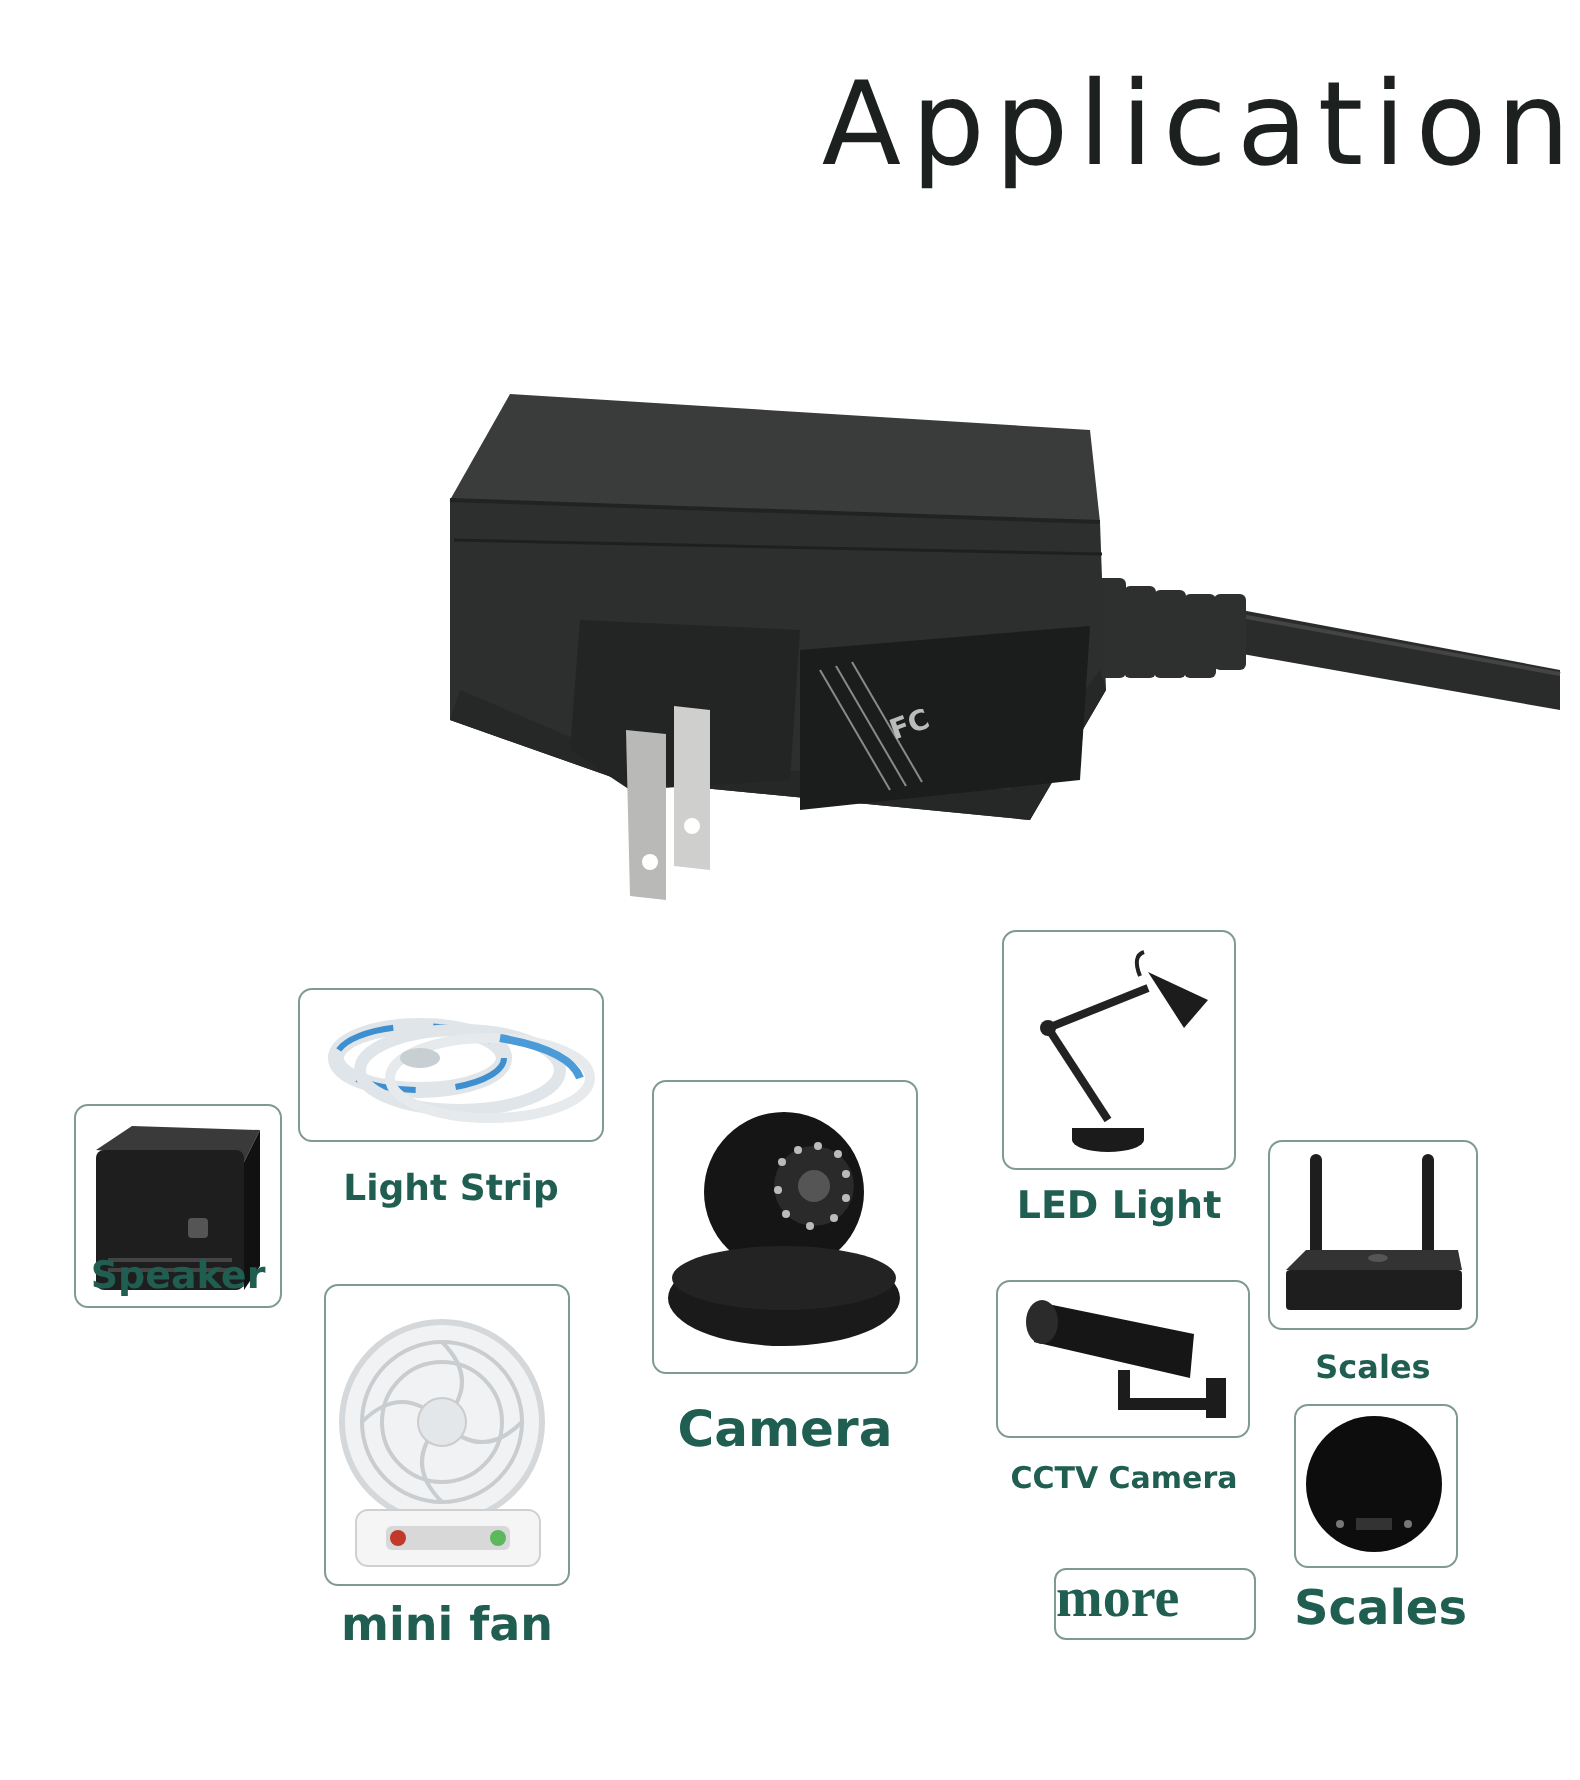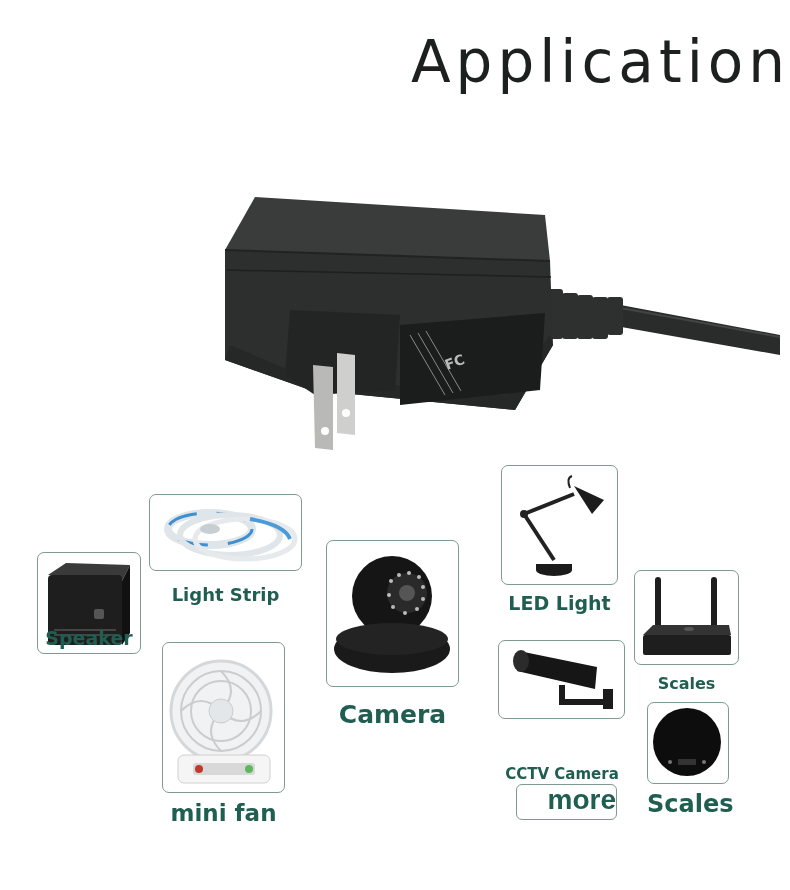--- a/index.html
+++ b/index.html
@@ -6,22 +6,22 @@
   body { width:790px; height:890px; background:#ffffff; position:relative; overflow:hidden;
          font-family:"Liberation Sans", sans-serif; }
   .title { position:absolute; left:0; width:790px; top:28px; text-align:right;
            font-family:"DejaVu Sans", sans-serif; font-size:58px; letter-spacing:5px;
            color:#1c211f; font-weight:400; }
   .abs { position:absolute; }
   .card { position:absolute; border:1.5px solid #7f9a92; border-radius:7px; background:#fff; box-sizing:border-box; overflow:hidden; }
   .label { position:absolute; color:#1f5e50; font-family:"DejaVu Sans", sans-serif; text-align:center; white-space:nowrap;font-weight:bold; }
   svg { display:block; }
   .more-btn { position:absolute; border:1.5px solid #7f9a92; border-radius:6px; box-sizing:border-box;
-              color:#1f5e50; font-family:Liberation Sans, sans-serif; font-weight:bold; font-size:28px;
-              text-align:right; line-height:30px; cursor:pointer; }
+              color:#1f5e50; font-family:Liberation Serif, serif; font-weight:bold; font-size:28px;
+              text-align:left; line-height:30px; cursor:pointer;margin-left:11px; }
 </style>
 </head>
 <body>
 
 <div class="title">Application</div>
 
 <div class="abs" style="left:215px;top:185px;width:575px;height:285px;">
   <svg width="575" height="285" viewBox="0 0 575 285">
 
     <path d="M395 118 L565 150 L565 170 L395 140 Z" fill="#2a2c2c"></path>
@@ -153,21 +153,21 @@
 
 <div class="card" style="left:498px;top:640px;width:127px;height:79px;">
   <svg width="124" height="76">
     <path d="M20 10 L98 26 L96 48 L18 30 Z" fill="#161616"></path>
     <ellipse cx="22" cy="20" rx="8" ry="11" fill="#2b2b2b"></ellipse>
     <rect x="60" y="44" width="6" height="18" fill="#1c1c1c"></rect>
     <rect x="60" y="58" width="50" height="6" fill="#1c1c1c"></rect>
     <rect x="104" y="48" width="10" height="20" fill="#1c1c1c"></rect>
   </svg>
 </div>
-<div class="label" style="left:492px;top:730px;width:140px;font-size:15px;margin-top:35px;">CCTV Camera</div>
+<div class="label" style="left:492px;top:730px;width:140px;font-size:15px;">CCTV Camera</div>
 
 <div class="card" style="left:647px;top:702px;width:82px;height:82px;">
   <svg width="80" height="80">
     <circle cx="39" cy="39" r="34" fill="#0d0d0d"></circle>
     <rect x="30" y="56" width="18" height="6" fill="#333"></rect>
     <circle cx="22" cy="59" r="2" fill="#777"></circle>
       <circle cx="56" cy="59" r="2" fill="#777"></circle>
   </svg>
 </div>
 <div class="label" style="left:647px;top:790px;width:82px;font-size:24px;">Scales</div>

